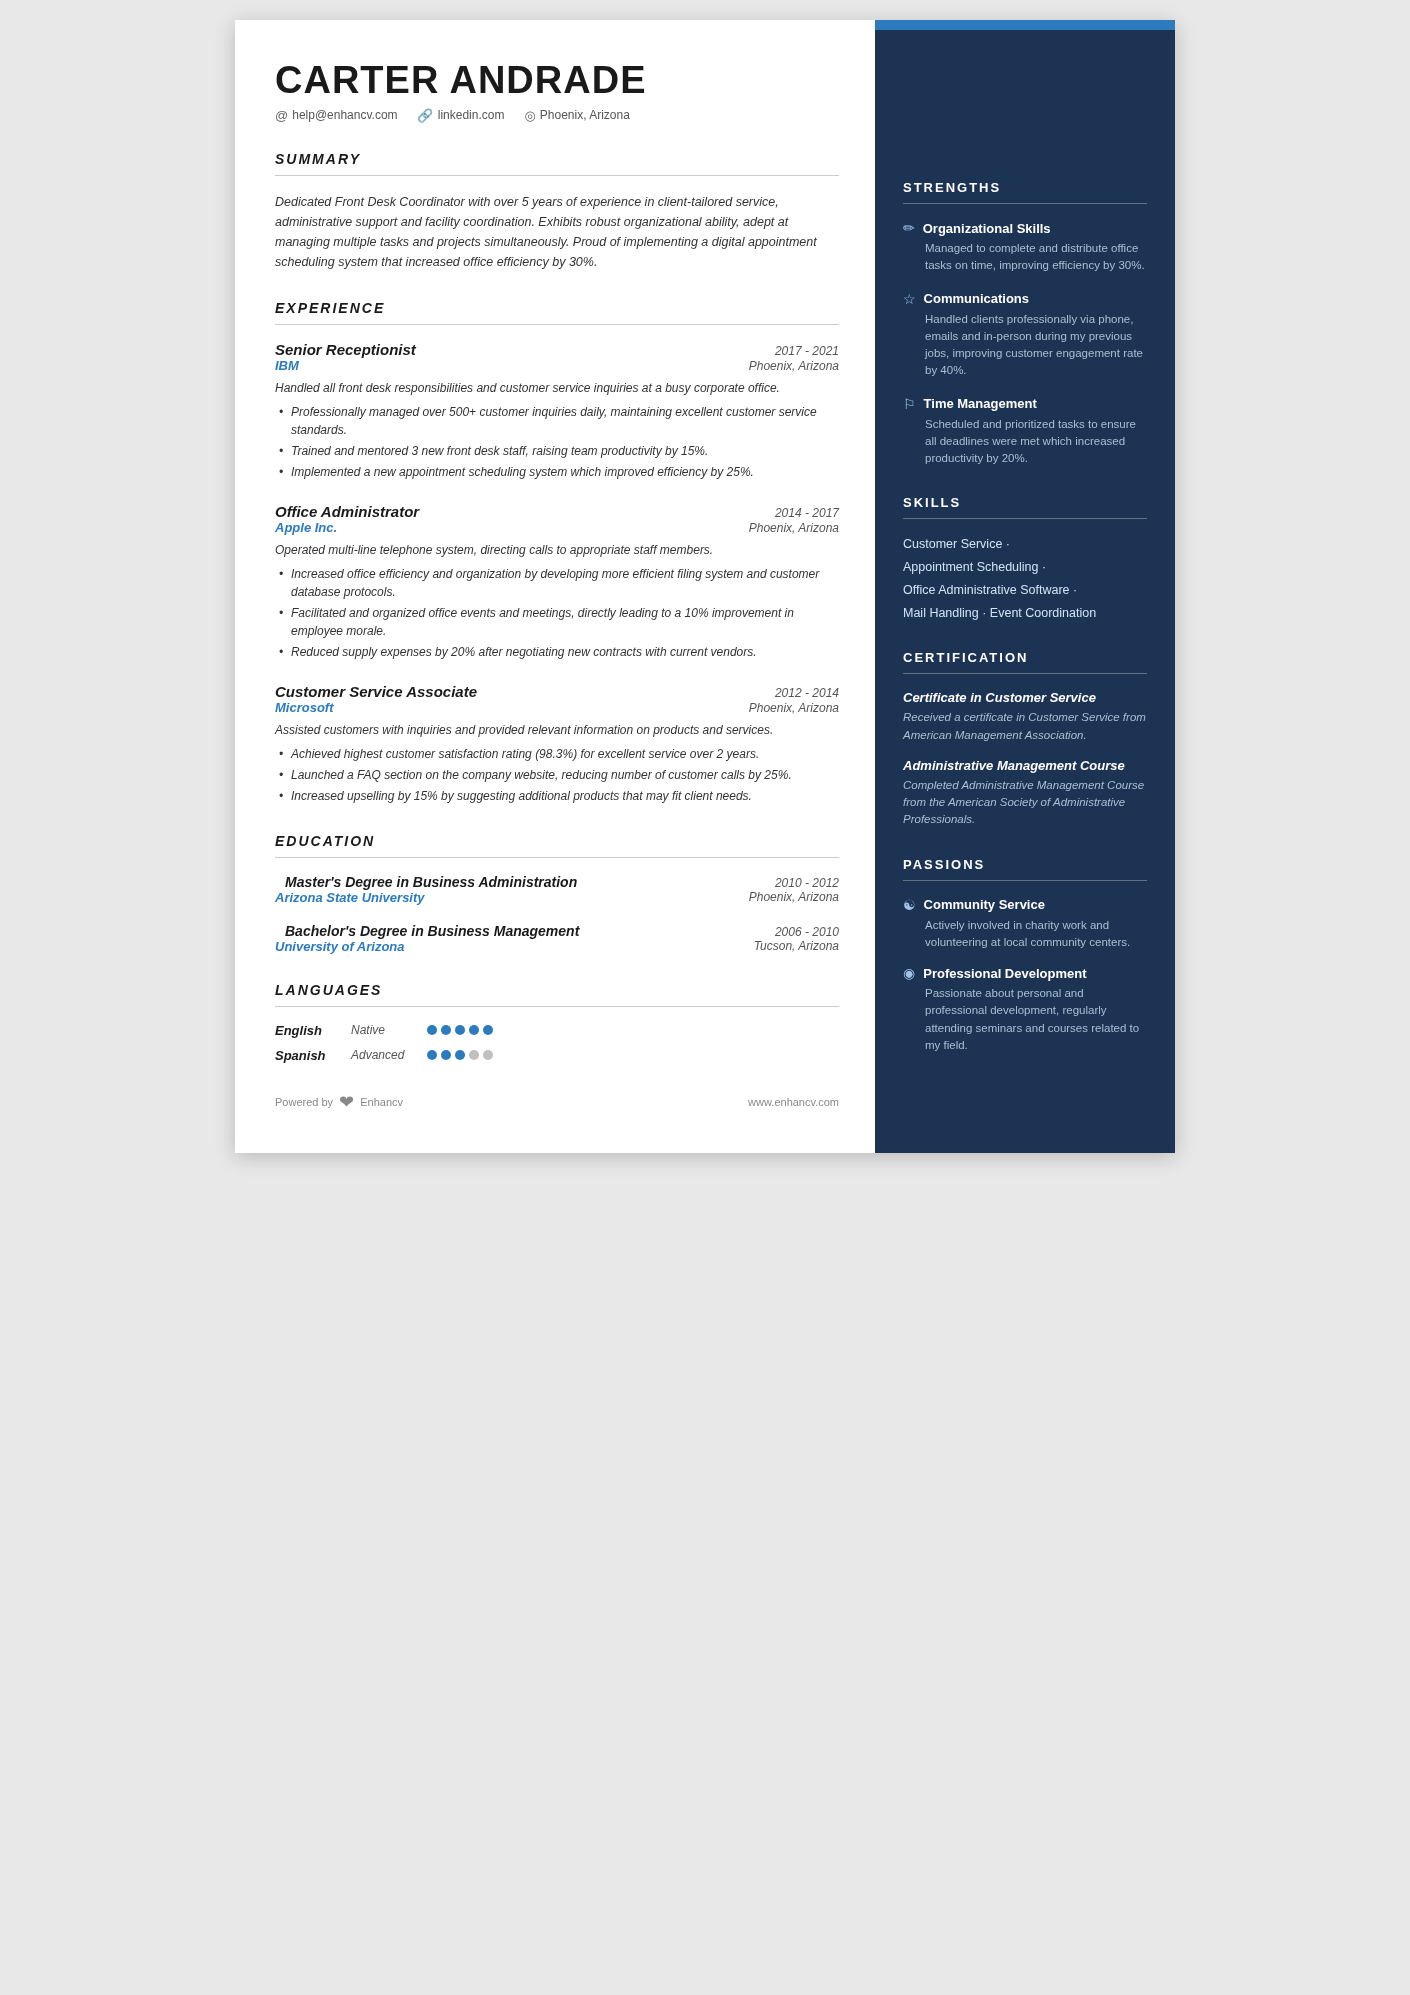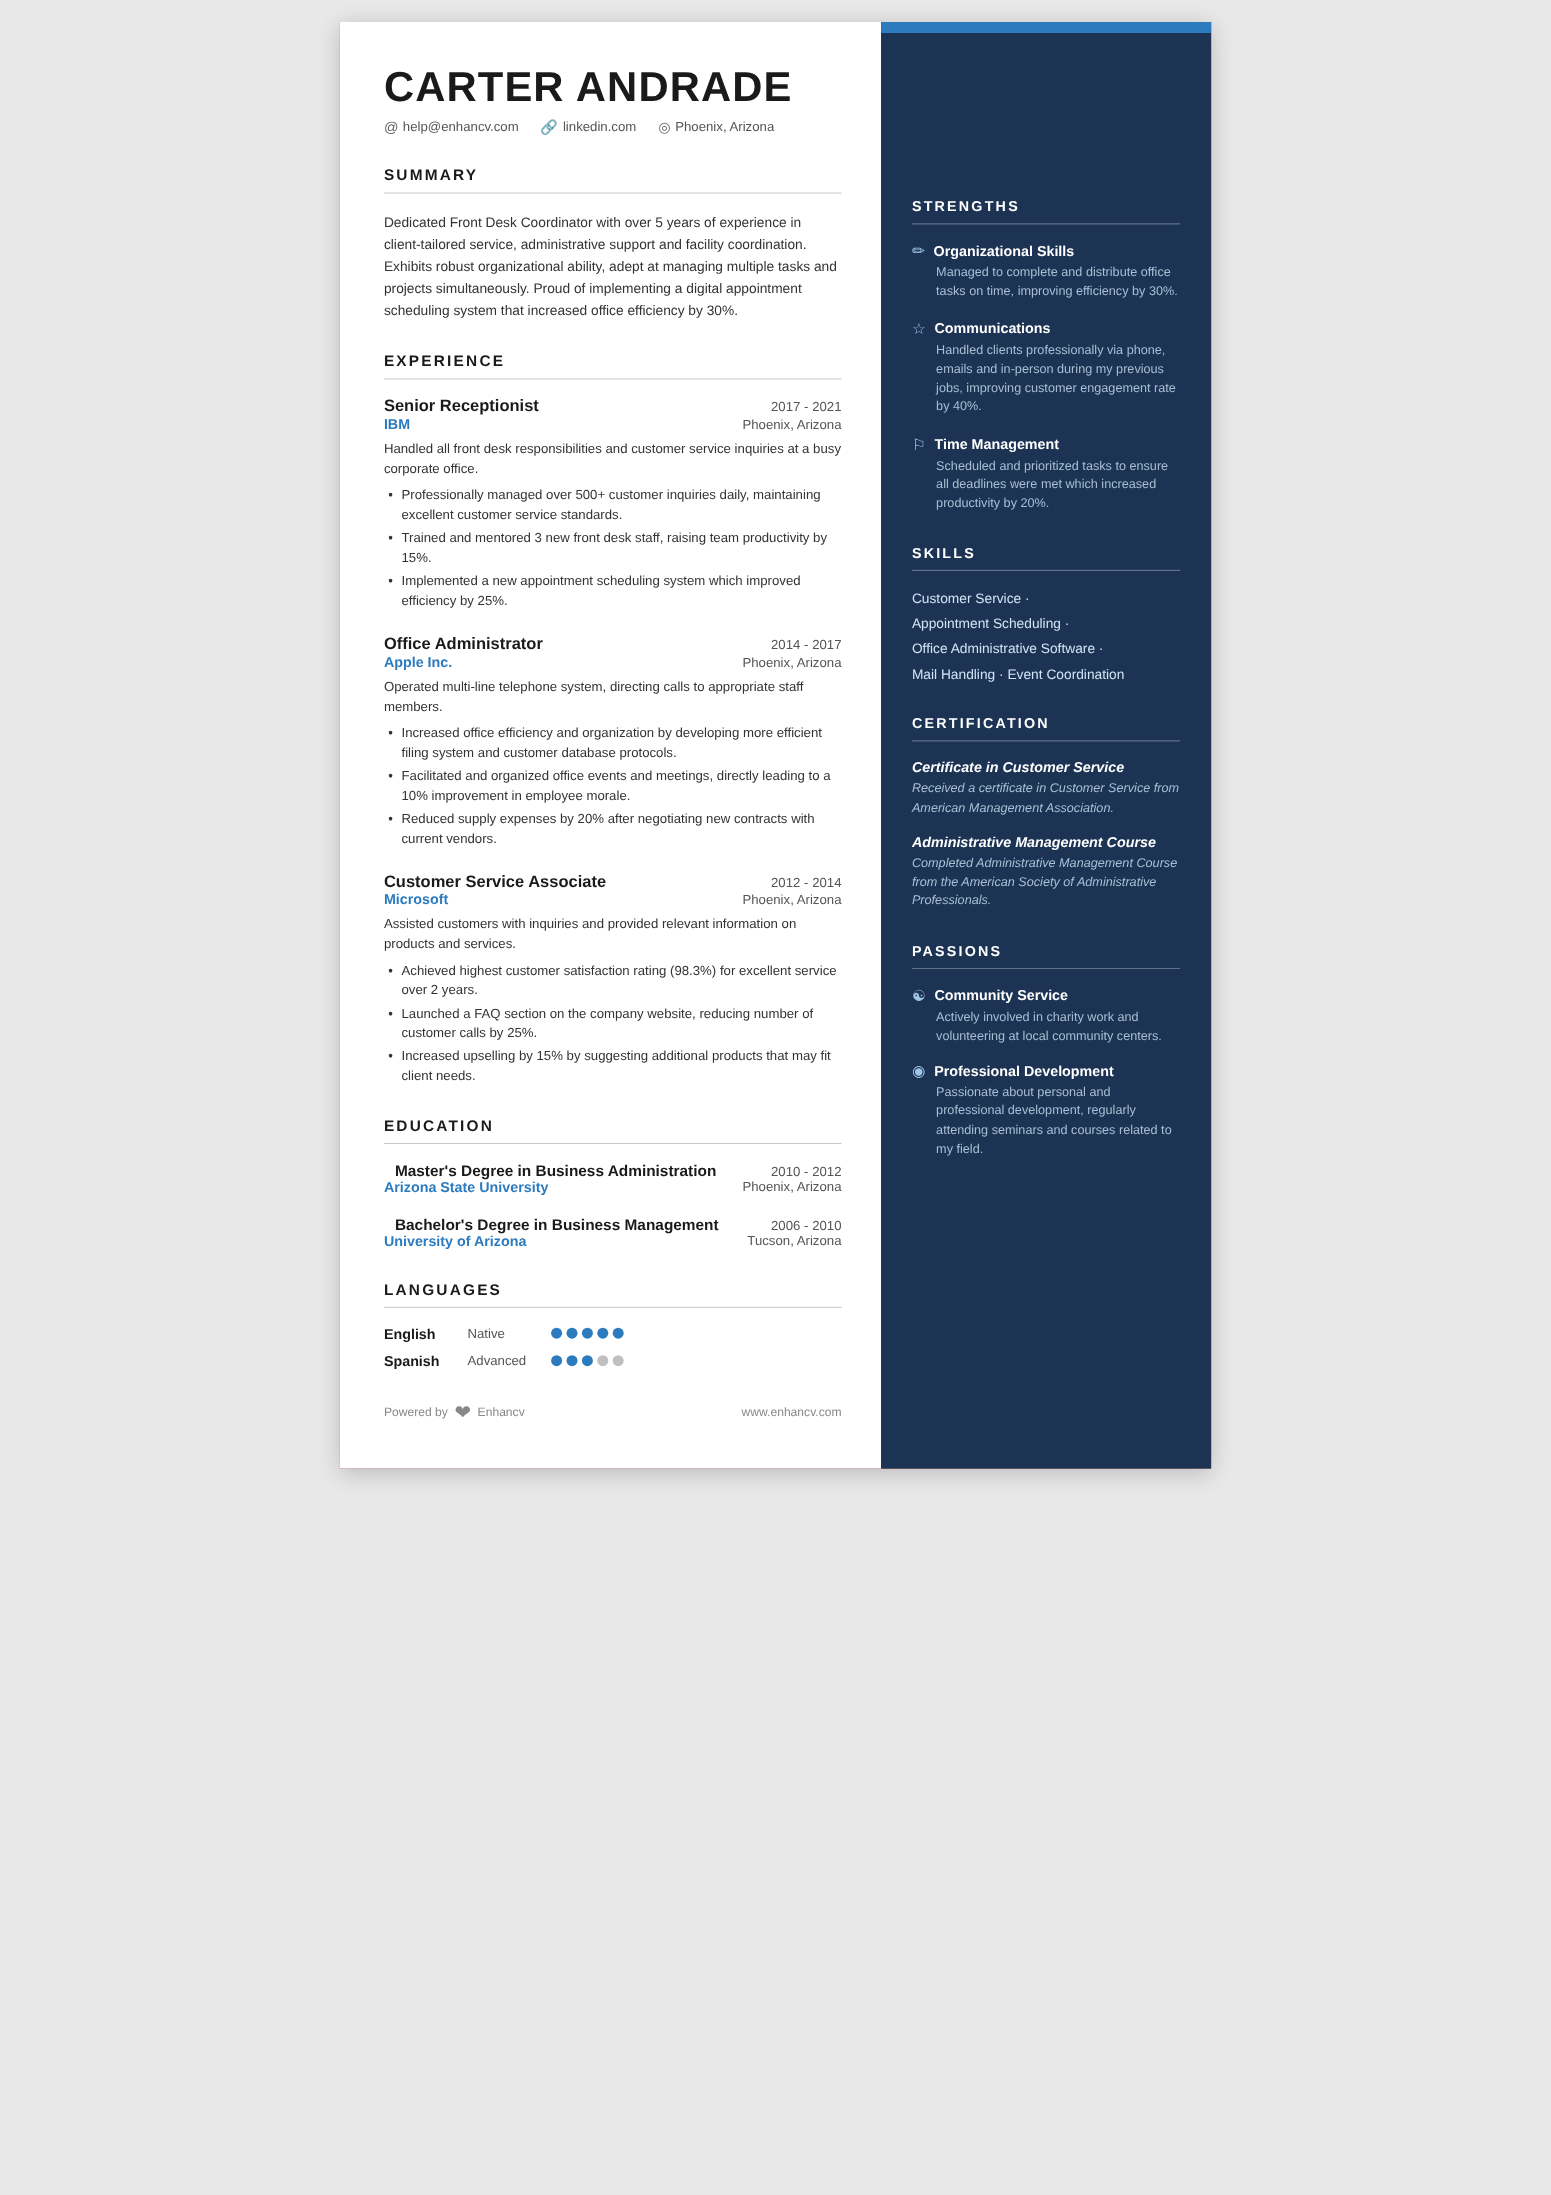--- a/index.html
+++ b/index.html
@@ -6,22 +6,22 @@
     body {
       font-family: 'Arial', sans-serif;
       background: #e8e8e8;
       display: flex;
       justify-content: center;
       align-items: flex-start;
       min-height: 100vh;
       padding: 20px;
     }
     .resume-wrapper {
-      width: 792px;
-      background: #7f1d1d;
+      width: 940px;
+      background: #0ea5e9;
       display: flex;
       flex-direction: row;
       box-shadow: 0 4px 20px rgba(0,0,0,0.2);
       justify-content: flex-end;
     }
     
     .left-col {
       flex: 1;
       padding: 40px 36px 40px 40px;
       background: white;
@@ -57,20 +57,21 @@
       align-items: center;
       gap: 4px;
     }
     .contact-icon {
       font-size: 13px;
       color: #666;
     }
     
     .section {
       margin-bottom: 28px;
+      font-style: italic;
     }
     .section-title {
       font-size: 14px;
       font-weight: 800;
       color: #1a1a1a;
       letter-spacing: 2px;
       text-transform: uppercase;
       margin-bottom: 8px;
     }
     .section-divider {

